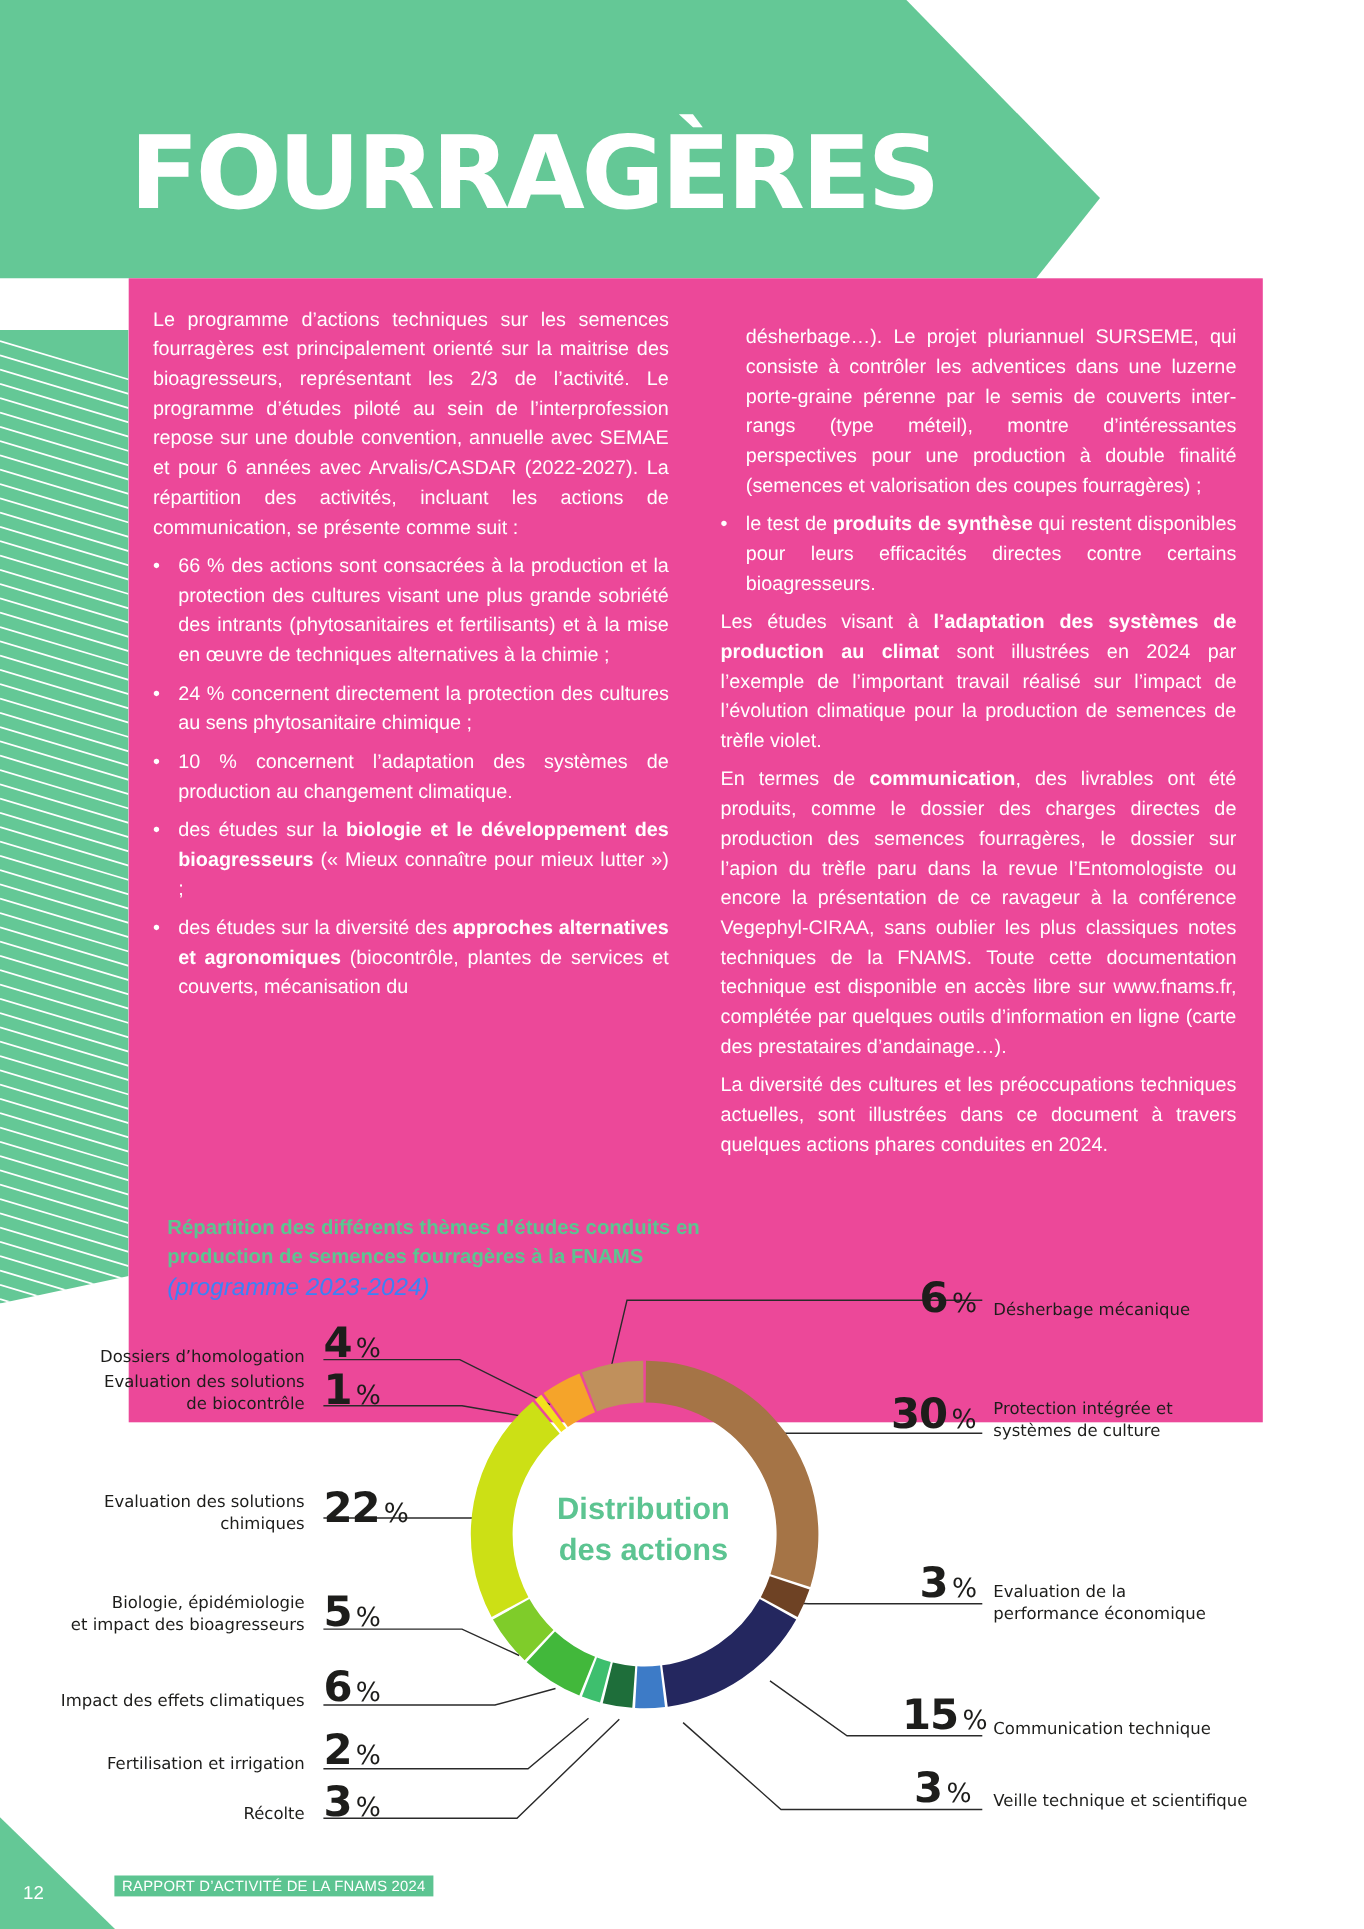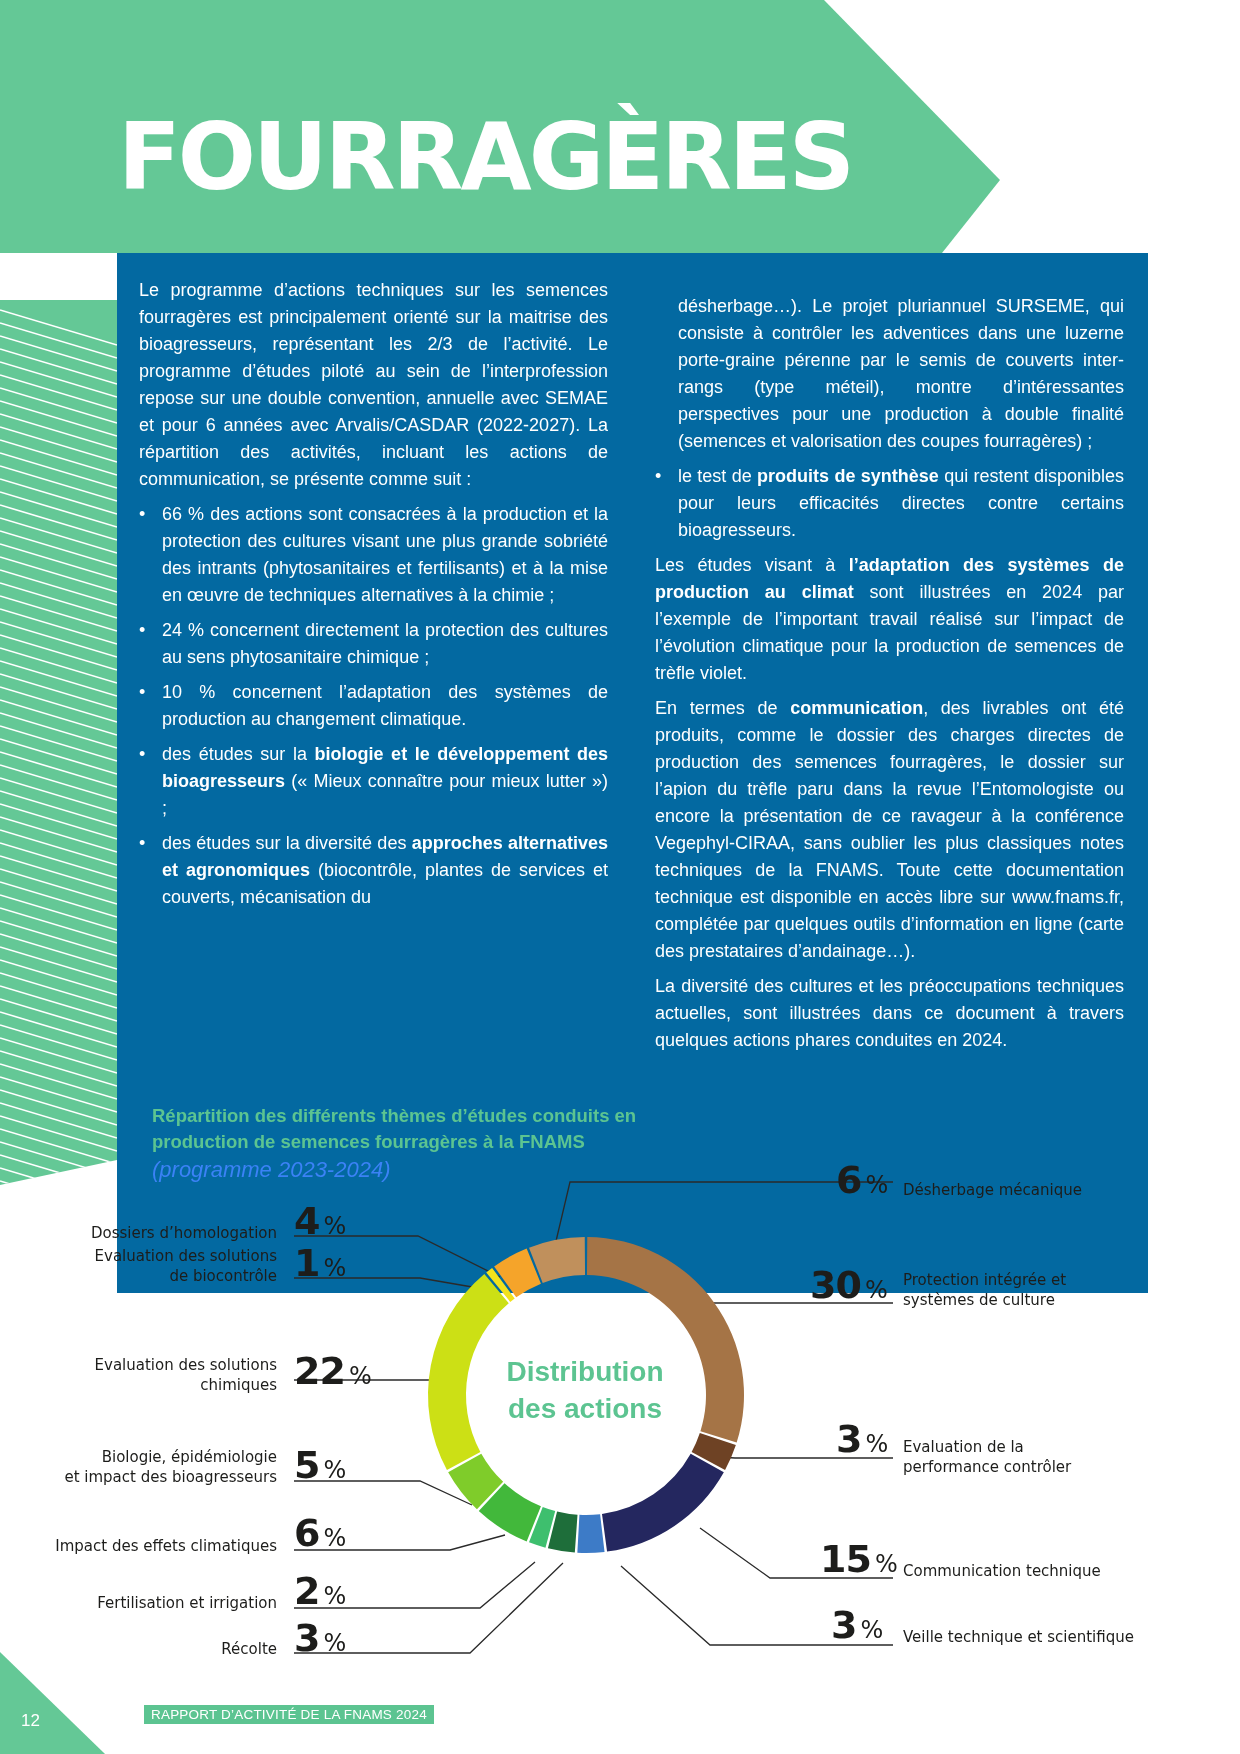--- a/index.html
+++ b/index.html
@@ -1,38 +1,38 @@
 <!DOCTYPE html>
 <html><head>
 <meta charset="utf-8">
 <style>
   html, body { margin: 0; padding: 0; }
   body { width: 1240px; height: 1754px; position: relative; overflow: hidden; background: #ffffff; font-family: "Liberation Sans", sans-serif; }
   .bg-svg { position: absolute; left: 0; top: 0; width: 1240px; height: 1754px; }
   .title { position: absolute; left: 118px; top: 112px; font-family: "DejaVu Sans", sans-serif; font-weight: bold; font-size: 92px; color: #ffffff; letter-spacing: -3px; line-height: 1; }
-  .textbox { position: absolute; left: 117px; top: 253px; width: 1031px; height: 1040px; background: #0369a1; }
+  .textbox { position: absolute; left: 117px; top: 253px; width: 1031px; height: 1040px; background: #ec4899; }
   .col { position: absolute; top: 24px; width: 469px; color: #ffffff; font-size: 18px; line-height: 27px; text-align: justify; }
   .col.left { left: 22px; }
   .col.right { left: 538px; }
   .col p { margin: 0 0 8px 0; }
   .col ul { margin: 0 0 8px 0; padding: 0; list-style: none; }
   .col li { position: relative; padding-left: 23px; margin-bottom: 8px; }
   .col li::before { content: "•"; position: absolute; left: 0; top: 0; }
   .col .cont { padding-left: 23px; margin: 16px 0 8px 0; }
   .col b { font-weight: bold; }
   .chart-title { position: absolute; left: 152px; top: 1103px; font-size: 18.5px; line-height: 26px; color: #5cc491; font-weight: bold; }
   .chart-sub { position: absolute; left: 152px; top: 1157px; font-size: 22px; color: #3b82f6; font-style: italic; }
   .donut { position: absolute; left: 0; top: 0; width: 1240px; height: 1754px; }
   .center-label { position: absolute; left: 470px; top: 1353px; width: 230px; text-align: center; font-weight: bold; font-size: 28px; line-height: 37px; color: #5cc491; }
   .lbl { position: absolute; font-family: "DejaVu Sans", sans-serif; font-size: 15px; line-height: 20px; color: #1d1d1b; }
   .lbl.l { text-align: right; width: 280px; }
   .lbl.r { text-align: left; width: 300px; }
   .pct { position: absolute; font-family: "DejaVu Sans", sans-serif; font-weight: bold; color: #1d1d1b; font-size: 38px; line-height: 38px; letter-spacing: -1px; }
   .pct .sym { font-size: 24px; font-weight: normal; margin-left: 4px; }
-  .footer-tag { position: absolute; left: 104px; top: 1705px; background: #5cc491; color: #ffffff; font-size: 13.5px; padding: 2px 7px; letter-spacing: 0.2px; margin-left: 40px; }
+  .footer-tag { position: absolute; left: 104px; top: 1705px; background: #5cc491; color: #ffffff; font-size: 13.5px; padding: 2px 7px; letter-spacing: 0.2px; }
   .page-num { position: absolute; left: 21px; top: 1711px; color: #ffffff; font-size: 17px; }
 </style>
 </head>
 <body>
 
 <svg class="bg-svg" viewBox="0 0 1240 1754" xmlns="http://www.w3.org/2000/svg">
   <defs>
     <clipPath id="stripeClip">
       <polygon points="0,300 117,300 117,1160 0,1185"></polygon>
     </clipPath>
@@ -226,21 +226,21 @@
 
 <div class="pct" style="left:810px; top:1266px;"><span>30</span><span class="sym">%</span></div>
 <div class="lbl r" style="left:903px; top:1270px;">
     <div>Protection intégrée et</div>
     <div>systèmes de culture</div>
   </div>
 
 <div class="pct" style="left:836px; top:1420px;"><span>3</span><span class="sym">%</span></div>
 <div class="lbl r" style="left:903px; top:1423px;margin-top:14px;">
     <div>Evaluation de la</div>
-    <div>performance contrôler</div>
+    <div>performance économique</div>
   </div>
 
 <div class="pct" style="left:820px; top:1540px;"><span>15</span><span class="sym">%</span></div>
 <div class="lbl r" style="left:903px; top:1561px;">
     <div>Communication technique</div>
   </div>
 
 <div class="pct" style="left:831px; top:1606px;"><span>3</span><span class="sym">%</span></div>
 <div class="lbl r" style="left:903px; top:1627px;">
     <div>Veille technique et scientifique</div>

